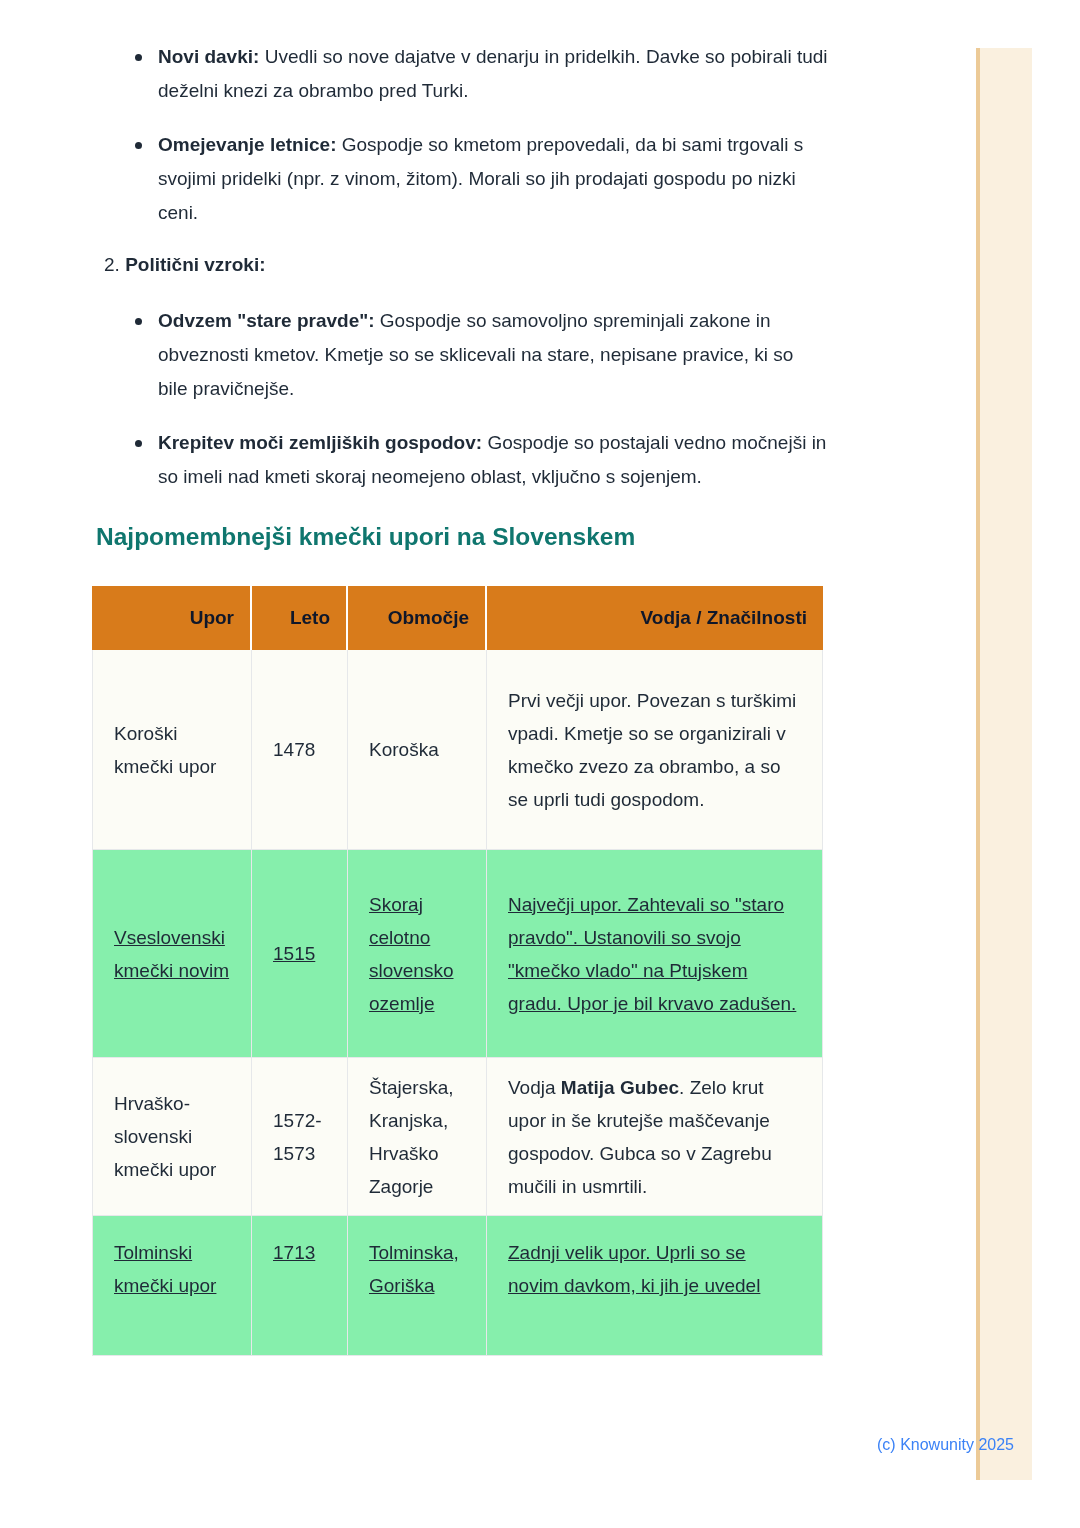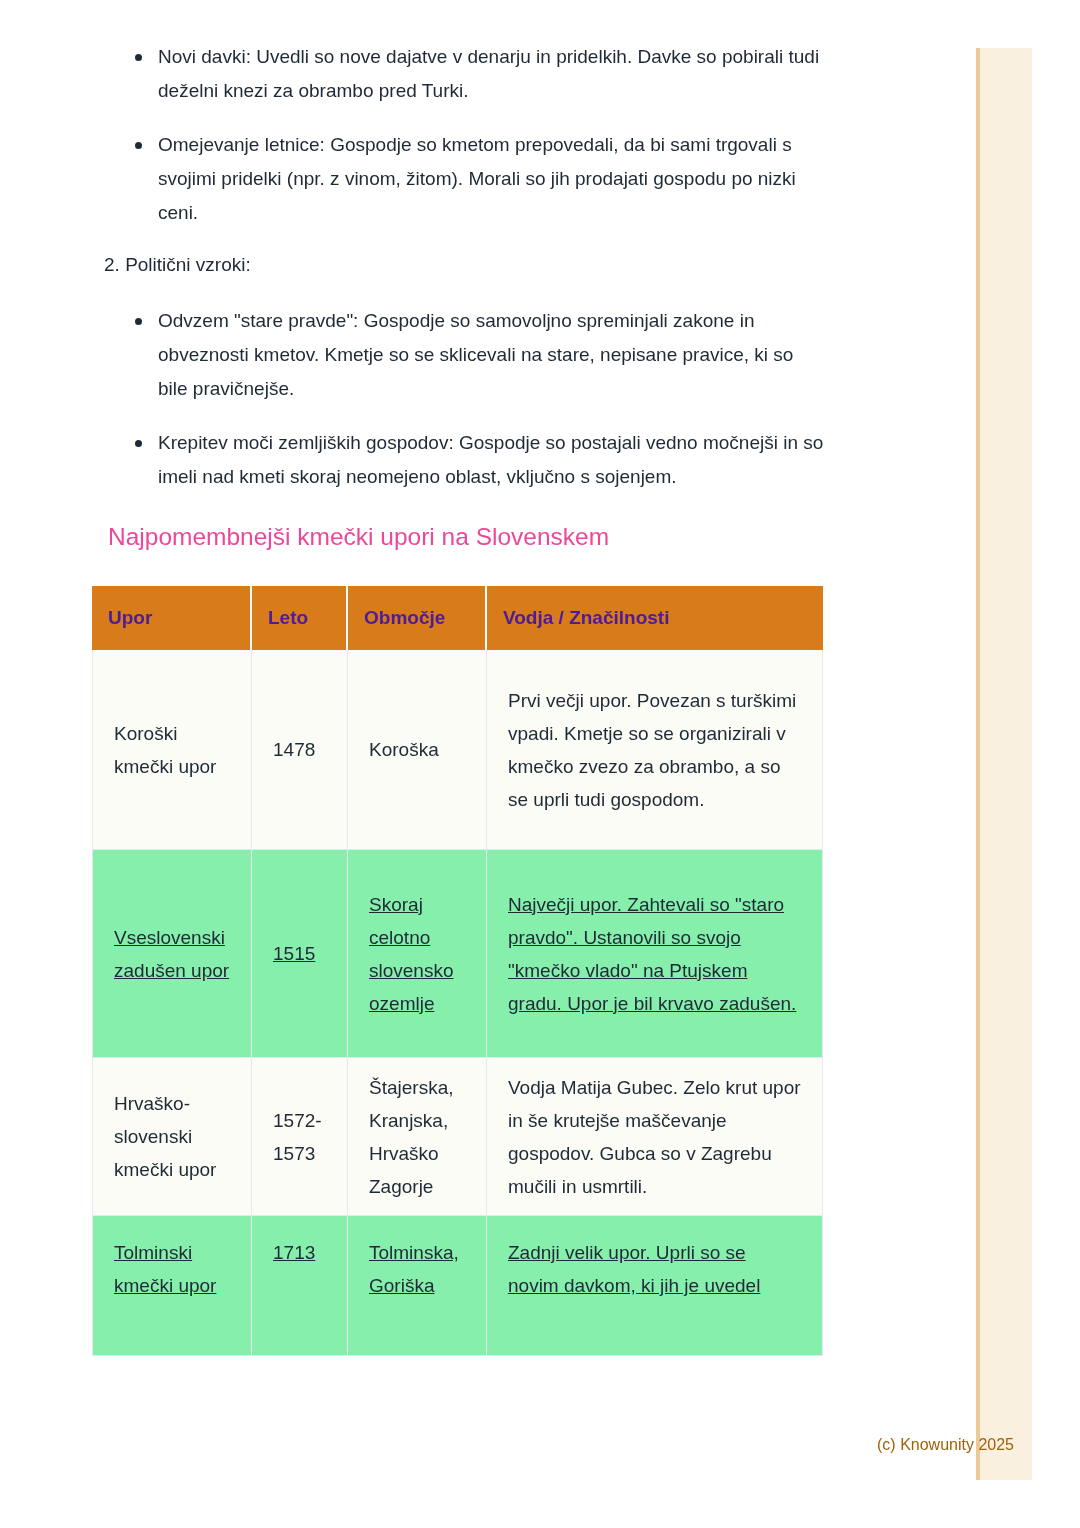--- a/index.html
+++ b/index.html
@@ -44,53 +44,53 @@
   ul.bullets li::before {
     content: "";
     position: absolute;
     left: -23px;
     top: 14px;
     width: 7px;
     height: 7px;
     border-radius: 50%;
     background: #1f2a37;
   }
-  strong { font-weight: 400; text-align: center; }
+  strong { font-weight: 700; text-align: center; }
   .numbered {
     margin: 20px 0 24px 12px;
     font-size: 19px;
     line-height: 30px;
   }
   .section-heading {
-    margin: 26px 0 0 16px;
+    margin: 26px 0 0 4px;
     font-size: 24.5px;
     line-height: 34px;
-    font-weight: 400;
-    color: #ec4899;
+    font-weight: 700;
+    color: #0f766e;
   }
   .intro {
     margin: 22px 0 0 0;
     font-size: 19px;
     line-height: 36px;
     text-align: justify;
   }
   .intro .it { font-style: italic; }
   table.upori {
     margin-top: 32px;
     border-collapse: separate;
     border-spacing: 0;
     table-layout: fixed;
     width: 731px;
     font-size: 19px;
   }
   table.upori th {
     background: #d87b1b;
-    color: #4c1d95;
+    color: #0f172a;
     font-weight: 700;
-    text-align: left;
+    text-align: right;
     padding: 0 16px;
     height: 64px;
     vertical-align: middle;
     border-right: 2px solid #ffffff;
   }
   table.upori th:last-child { border-right: none; }
   table.upori td {
     padding: 0 21px;
     line-height: 33px;
     vertical-align: middle;
@@ -102,21 +102,21 @@
   tr.row-even td { background: #86efac; text-decoration: underline; }
   tr.r1 td { height: 200px; }
   tr.r2 td { height: 208px; }
   tr.r3 td { height: 158px; }
   tr.r4 td { height: 140px; vertical-align: top; padding-top: 20px; }
   .watermark {
     position: absolute;
     top: 1436px;
     right: 66px;
     font-size: 16px;
-    color: #a16207;
+    color: #3b82f6;
     z-index: 3;
   }
 </style>
 </head>
 <body>
 
 <div class="page">
 
   <div class="stripe"></div>
 
@@ -163,21 +163,21 @@
         </tr>
       </thead>
       <tbody>
         <tr class="row-odd r1">
           <td>Koroški kmečki upor</td>
           <td>1478</td>
           <td>Koroška</td>
           <td><span>Prvi večji upor. Povezan s turškimi vpadi. Kmetje so se organizirali v kmečko zvezo za obrambo, a so se uprli tudi gospodom.</span><strong></strong><span></span></td>
         </tr>
         <tr class="row-even r2">
-          <td>Vseslovenski zadušen upor</td>
+          <td>Vseslovenski kmečki novim</td>
           <td>1515</td>
           <td>Skoraj celotno slovensko ozemlje</td>
           <td><span>Največji upor. Zahtevali so "staro pravdo". Ustanovili so svojo "kmečko vlado" na Ptujskem gradu. Upor je bil krvavo zadušen.</span><strong></strong><span></span></td>
         </tr>
         <tr class="row-odd r3">
           <td>Hrvaško-slovenski kmečki upor</td>
           <td>1572-1573</td>
           <td>Štajerska, Kranjska, Hrvaško Zagorje</td>
           <td><span>Vodja </span><strong>Matija Gubec</strong><span>. Zelo krut upor in še krutejše maščevanje gospodov. Gubca so v Zagrebu mučili in usmrtili.</span></td>
         </tr>

